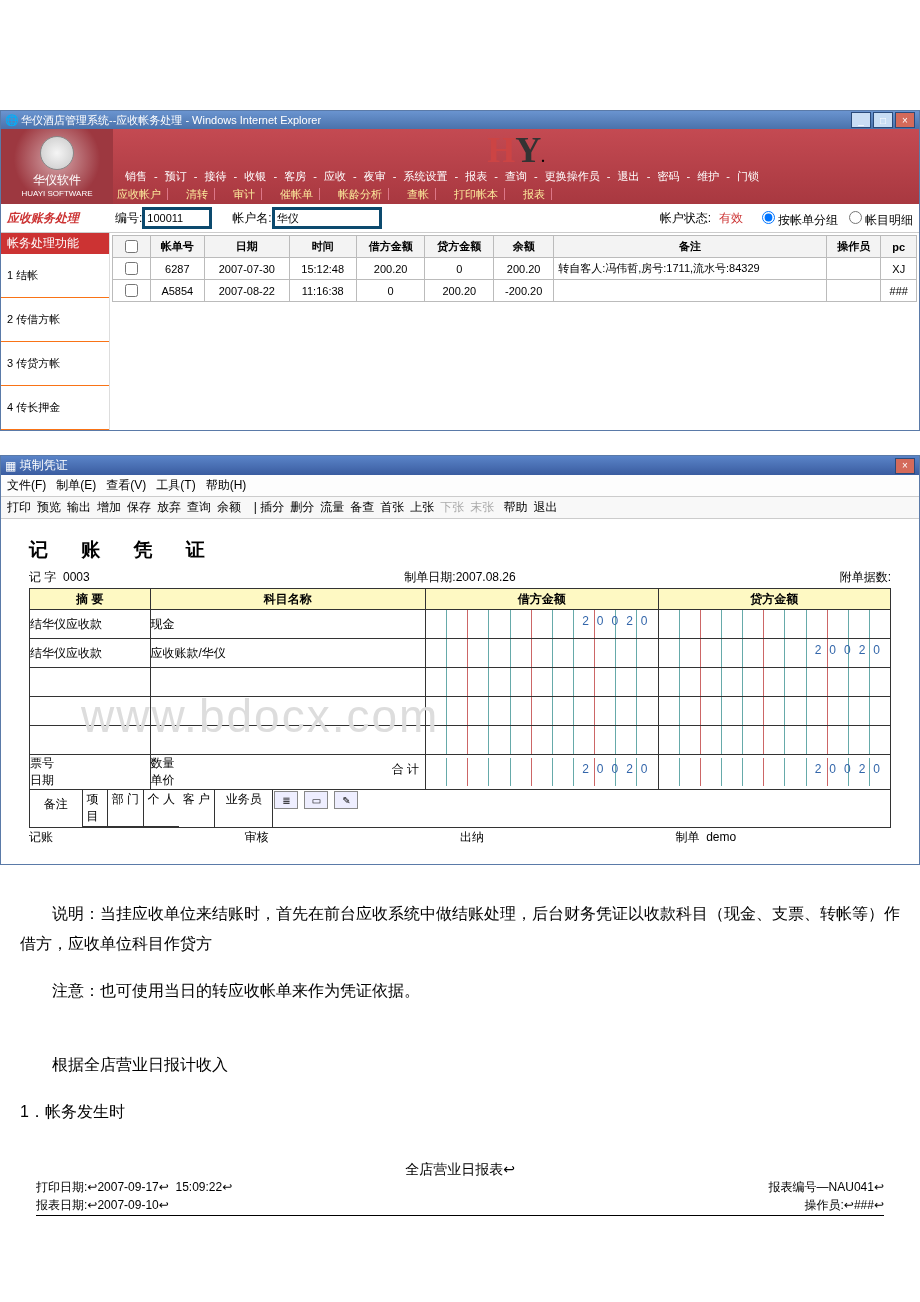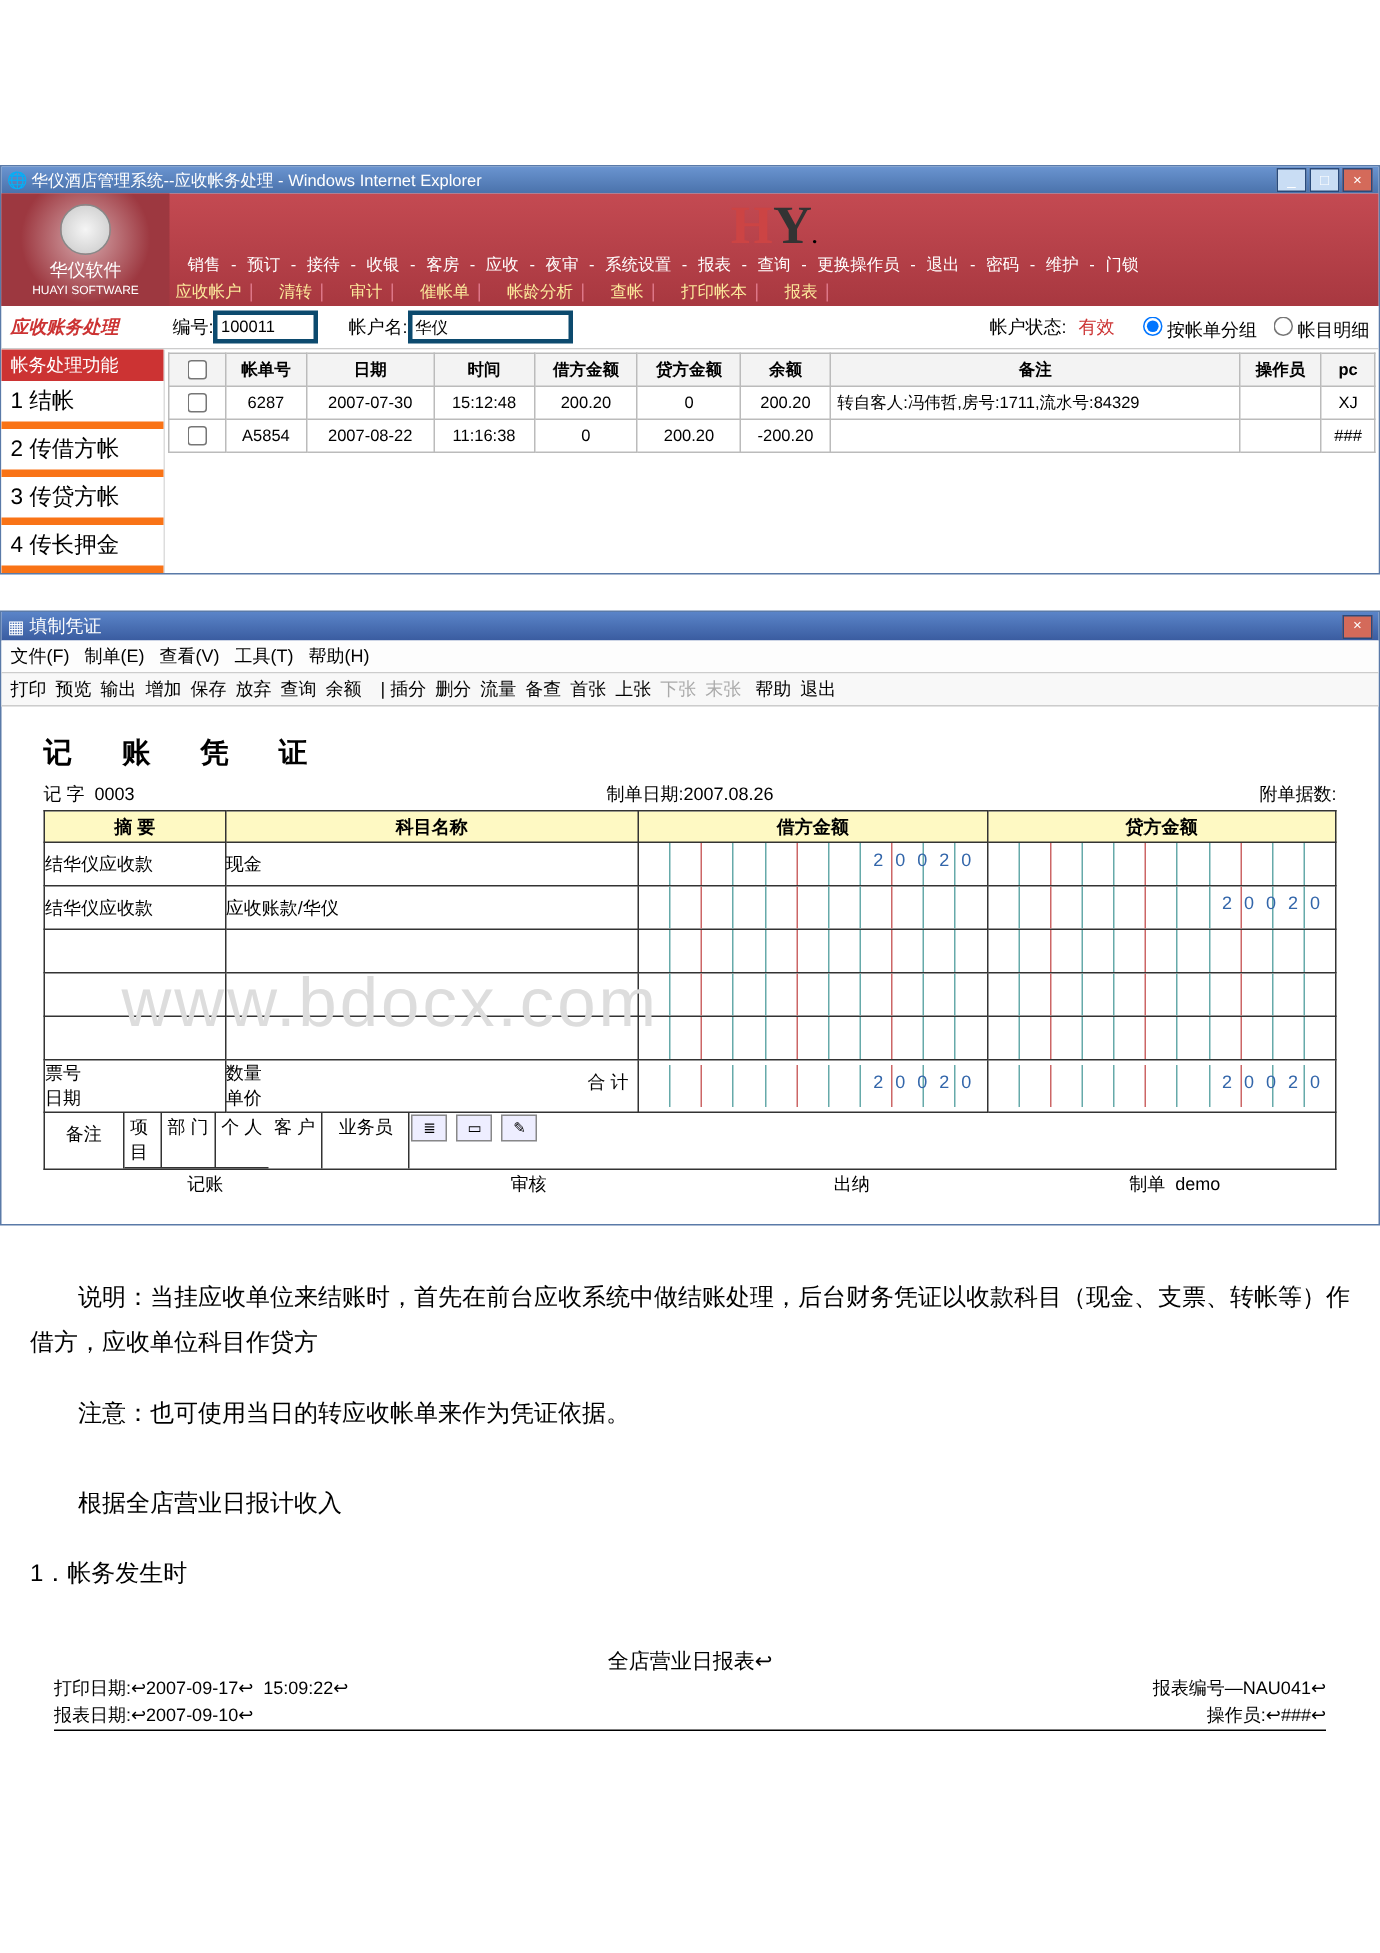--- a/index.html
+++ b/index.html
@@ -24,21 +24,21 @@
 .submenu{position:absolute;bottom:2px;left:104px;color:#fce99b;font-size:11px}
 .submenu span{margin:0 6px;padding:0 6px;border-right:1px solid #d78}
 .toolbar2{background:#fff;padding:3px 6px;display:flex;align-items:center;border-bottom:1px solid #ccc}
 .toolbar2 .lbl{color:#c33;font-weight:bold;font-size:12px;width:108px;font-style:italic}
 .toolbar2 input[type=text]{border:3px solid #0c4a6e;height:16px;font-size:11px;padding:0 2px}
 .status{color:#c33;margin:0 8px}
 .radio{margin-left:6px}
 .appbody{display:flex;background:#fff}
 .sidebar{width:108px;background:#fff;border-right:1px solid #ddd}
 .sidehdr{background:#c33;color:#fff;padding:2px 6px;font-size:12px}
-.sideitem{padding:4px 6px;font-size:15px;border-bottom:5px solid #f97316}
+.sideitem{padding:14px 6px;font-size:11px;border-bottom:1px solid #f97316}
 .content{flex:1;padding:2px}
 table.grid{border-collapse:collapse;width:100%;font-size:11px}
 table.grid th,table.grid td{border:1px solid #bbb;padding:1px 4px;text-align:center;background:#fff}
 table.grid th{background:#f3f3f3}
 .subwin{margin-top:24px;border:1px solid #5a7aa8;font-size:12px}
 .subtitle{background:linear-gradient(#5a84c8,#3a5ca0);color:#fff;padding:1px 4px;display:flex;align-items:center}
 .subtitle .spacer{flex:1}
 .menubar{background:#fdfdfd;padding:2px 6px;border-bottom:1px solid #ccc}
 .menubar span{margin-right:10px}
 .tb2{background:#f8f8f8;padding:2px 6px;border-bottom:1px solid #ccc}
@@ -58,21 +58,21 @@
 .ledger div.thick{border-left:1px solid #c66}
 .ledger .val{position:absolute;right:2px;top:4px;color:#36a;font-size:12px;letter-spacing:8px}
 .watermark{position:absolute;font-size:46px;color:#ddd;left:120px;top:460px;font-family:Arial;letter-spacing:2px;pointer-events:none}
 .icons{display:inline-flex;gap:6px;vertical-align:middle}
 .iconbox{width:22px;height:16px;border:1px solid #888;background:#eef;display:flex;align-items:center;justify-content:center;font-size:10px}
 .exp{padding:18px 20px;font-size:16px;line-height:1.9}
 .rpt{padding:0 36px;font-size:12px}
 .rpt-title{text-align:center;font-size:14px}
 .rpt-row{display:flex;justify-content:space-between;border-bottom:1px solid #000;padding-bottom:1px}
 .bfooter{display:flex;font-size:12px;margin-top:1px}
-.bfooter>div{flex:1;text-align:center}
+.bfooter>div{flex:1;}
 </style>
 </head>
 <body>
 
 <div class="page">
  <div class="win">
   <div class="titlebar">
    <span class="ie-icon">🌐</span>
    <span>华仪酒店管理系统--应收帐务处理 - Windows Internet Explorer</span>
    <div class="spacer"></div>
@@ -435,21 +435,21 @@
     <div>审核</div>
     <div>出纳</div>
     <div><span>制单</span>&nbsp;&nbsp;<span>demo</span></div>
    </div>
   </div>
  </div>
 
  <div class="exp">
   <p style="text-indent:2em">说明：当挂应收单位来结账时，首先在前台应收系统中做结账处理，后台财务凭证以收款科目（现金、支票、转帐等）作借方，应收单位科目作贷方</p>
   <p style="text-indent:2em">注意：也可使用当日的转应收帐单来作为凭证依据。</p>
-  <p style="text-indent:2em;margin-top:30px">根据全店营业日报计收入</p>
+  <p style="text-indent:2em;margin-top:44px">根据全店营业日报计收入</p>
   <p>1．帐务发生时</p>
  </div>
 
  <div class="rpt">
   <div class="rpt-title">全店营业日报表↩</div>
   <div class="rpt-row" style="border-bottom:none">
    <span><span>打印日期:↩2007-09-17↩</span>&nbsp;&nbsp;<span>15:09:22↩</span></span>
    <span>报表编号—NAU041↩</span>
   </div>
   <div class="rpt-row">

